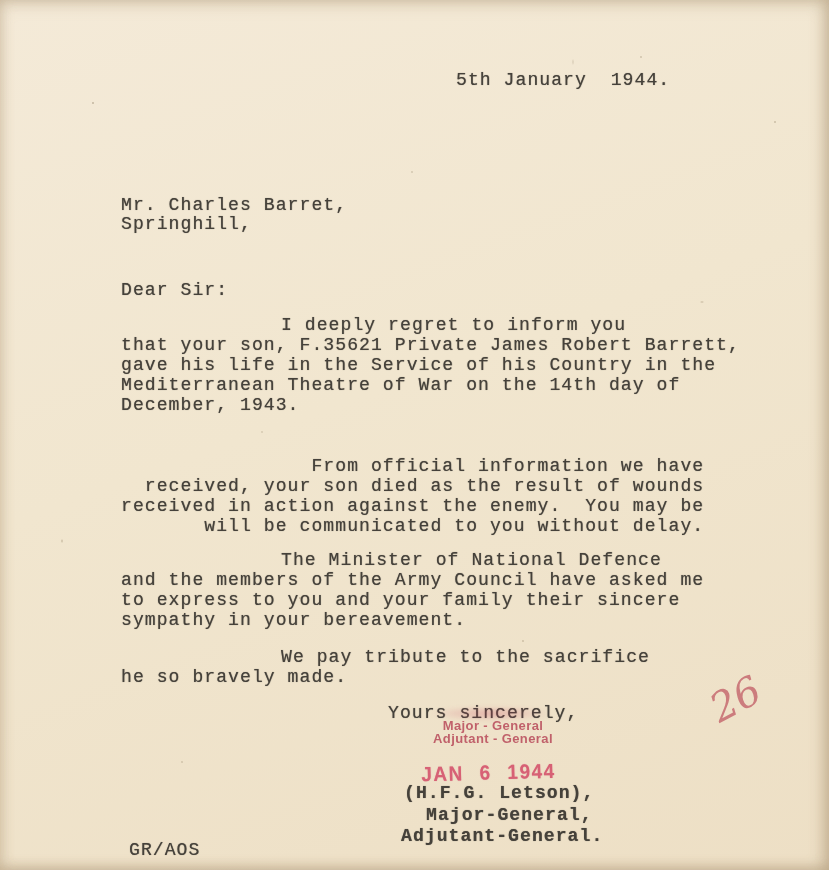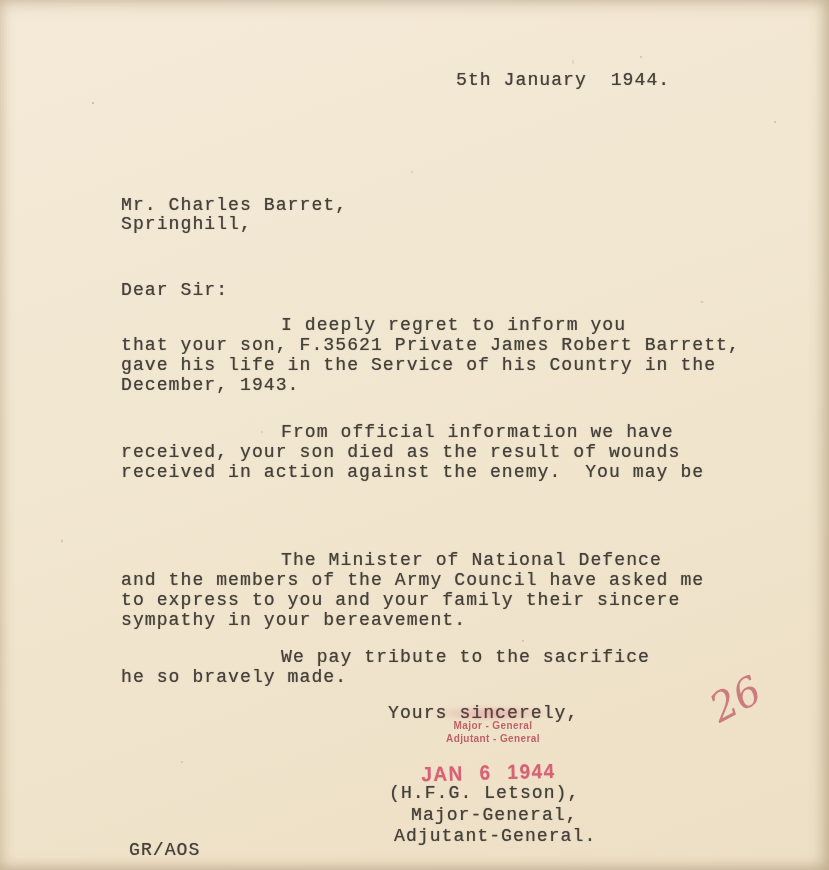--- a/index.html
+++ b/index.html
@@ -42,35 +42,35 @@
     line-height: 20px;
     white-space: pre;
     text-shadow: 0 0 1px rgba(69,65,58,.55), 0.4px 0.4px 0 rgba(69,65,58,.25);
   }
   .recipient .line { line-height: 18.5px; }
   .para .line:first-child { padding-left: 160px; }
   .date-line     { left: 456px; top: 70px;  }
   .recipient     { left: 121px; top: 196px; }
   .salutation    { left: 121px; top: 280px; }
   .para-1        { left: 121px; top: 315px; }
-  .para-2        { left: 121px; top: 422px; }
+  .para-2        { left: 121px; top: 456px; text-align: right; }
   .para-3        { left: 121px; top: 550px; }
   .para-4        { left: 121px; top: 647px; }
   .closing       { left: 388px; top: 703px; }
-  .signature     { left: 381px; top: 783px; line-height: 21.5px; }
+  .signature     { left: 396px; top: 783px; line-height: 21.5px; font-weight: bold; }
   .signature .line:nth-child(1) { margin-left: 8px;  }
   .signature .line:nth-child(2) { margin-left: 30px; }
-  .signature .line:nth-child(3) { margin-left: 13px; }
+  .signature .line:nth-child(3) { margin-left: 5px; }
   .reference     { left: 129px; top: 840px; }
   .rank-stamp {
     position: absolute;
     left: 418px; top: 720px; width: 150px;
     text-align: center;
     font-family: "Liberation Sans", sans-serif;
-    font-size: 10px; font-weight: 700;
+    font-size: 13px; font-weight: 700;
     line-height: 12.5px;
     letter-spacing: .4px;
     color: #b84a5a;
     opacity: .85;
     white-space: pre;
   }
   .stamp-smear {
     position: absolute;
     left: 428px; top: 706px; width: 125px; height: 15px;
     background: radial-gradient(closest-side, rgba(200,60,90,.55), rgba(200,60,90,0));
@@ -107,23 +107,23 @@
 <body>
 
 <div class="page">
 
   <div class="typed date-line">5th January  1944.</div>
 
   <div class="typed recipient"><div class="line">Mr. Charles Barret,</div><div class="line">Springhill,</div></div>
 
   <div class="typed salutation">Dear Sir:</div>
 
-  <div class="typed para para-1"><div class="line">I deeply regret to inform you</div><div class="line">that your son, F.35621 Private James Robert Barrett,</div><div class="line">gave his life in the Service of his Country in the</div><div class="line">December, 1943.</div></div>
+  <div class="typed para para-1"><div class="line">I deeply regret to inform you</div><div class="line">that your son, F.35621 Private James Robert Barrett,</div><div class="line">gave his life in the Service of his Country in the</div><div class="line">Mediterranean Theatre of War on the 14th day of</div><div class="line">December, 1943.</div></div>
 
-  <div class="typed para para-2"><div class="line">From official information we have</div><div class="line">received, your son died as the result of wounds</div><div class="line">received in action against the enemy.  You may be</div></div>
+  <div class="typed para para-2"><div class="line">From official information we have</div><div class="line">received, your son died as the result of wounds</div><div class="line">received in action against the enemy.  You may be</div><div class="line">will be communicated to you without delay.</div></div>
 
   <div class="typed para para-3"><div class="line">The Minister of National Defence</div><div class="line">and the members of the Army Council have asked me</div><div class="line">to express to you and your family their sincere</div><div class="line">sympathy in your bereavement.</div></div>
 
   <div class="typed para para-4"><div class="line">We pay tribute to the sacrifice</div><div class="line">he so bravely made.</div></div>
 
   <div class="typed closing">Yours sincerely,</div>
 
   <div class="stamp-smear"></div>
 
   <div class="rank-stamp"><div class="line">Major - General</div><div class="line">Adjutant - General</div></div>

